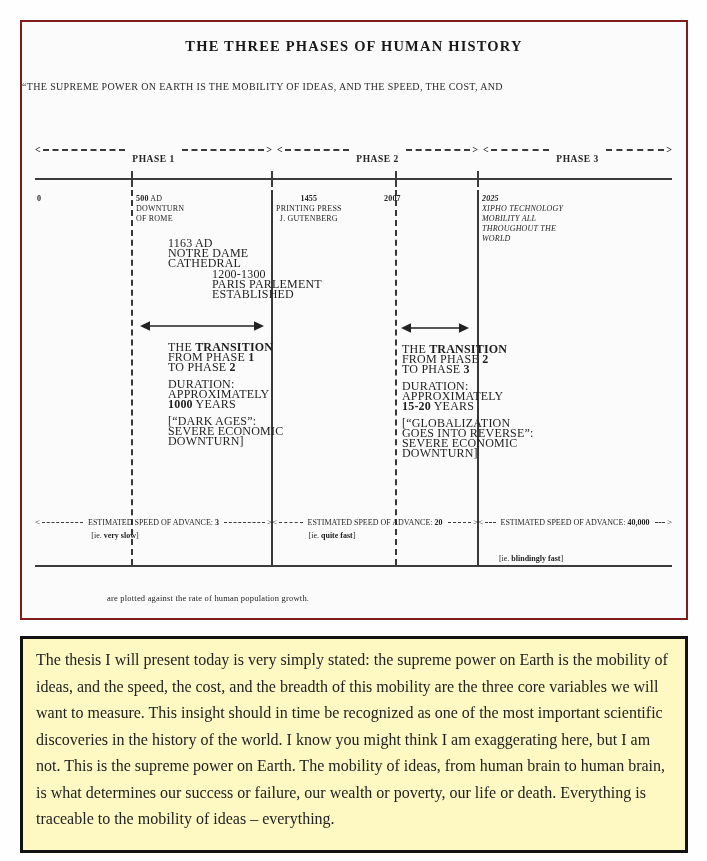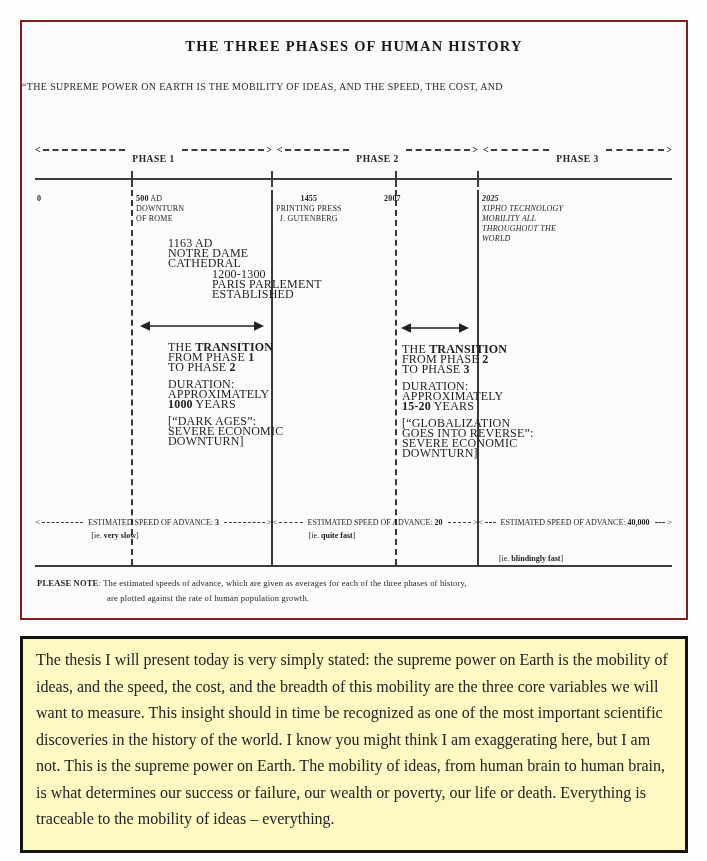--- a/index.html
+++ b/index.html
@@ -206,23 +206,20 @@
   </div>
   <div class="abs qual" style="left:255px;top:509px;width:110px;">
     <span>[ie. </span><b>quite fast</b><span>]</span>
   </div>
   <div class="abs qual" style="left:444px;top:509px;width:130px;margin-top:23px;">
     <span>[ie. </span><b>blindingly fast</b><span>]</span>
   </div>
 
   <div class="abs hline" style="left:13px;top:543px;width:637px;"></div>
 
-  <div class="abs note" style="left:15px;top:556px;">
-    <b>PLEASE NOTE</b><span>: The estimated speeds of advance, which are given as averages for each of the three phases of history,</span>
-  </div>
   <div class="abs note" style="left:85px;top:571px;">
     <span>are plotted against the rate of human population growth.</span>
   </div>
 
 </div>
 
 <div class="box thesis-box">
   <p>The thesis I will present today is very simply stated: the supreme power on Earth is the mobility of ideas, and the speed, the cost, and the breadth of this mobility are the three core variables we will want to measure. This insight should in time be recognized as one of the most important scientific discoveries in the history of the world. I know you might think I am exaggerating here, but I am not. This is the supreme power on Earth. The mobility of ideas, from human brain to human brain, is what determines our success or failure, our wealth or poverty, our life or death. Everything is traceable to the mobility of ideas – everything.</p>
 </div>
 

